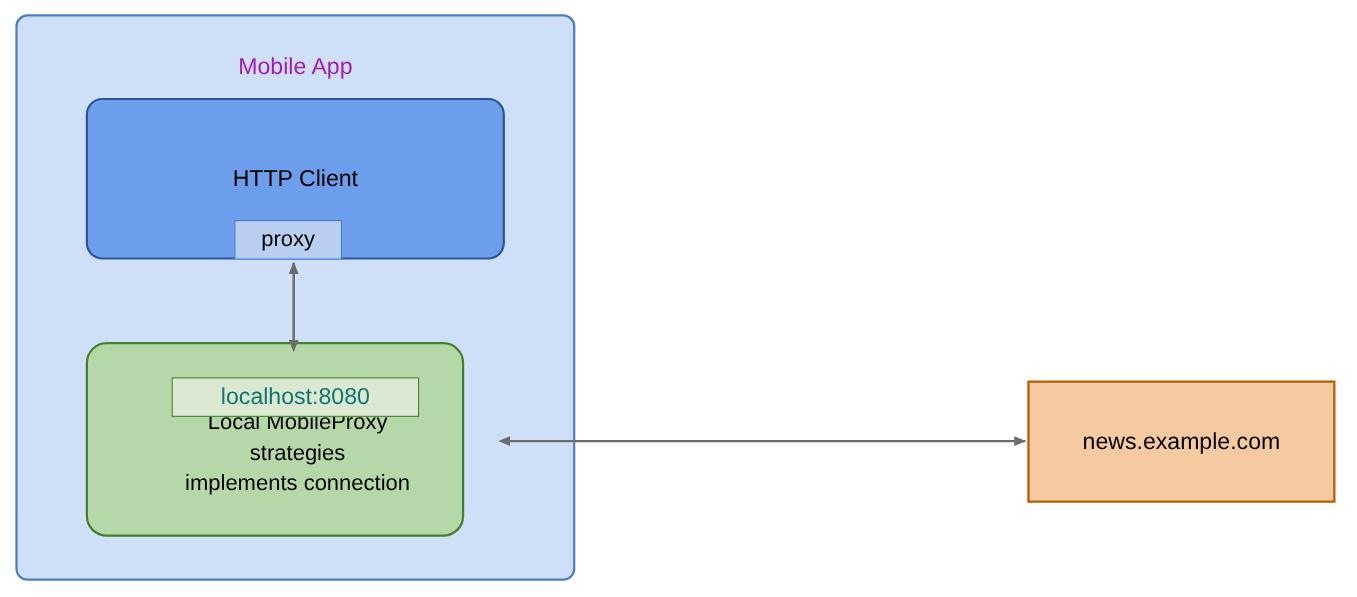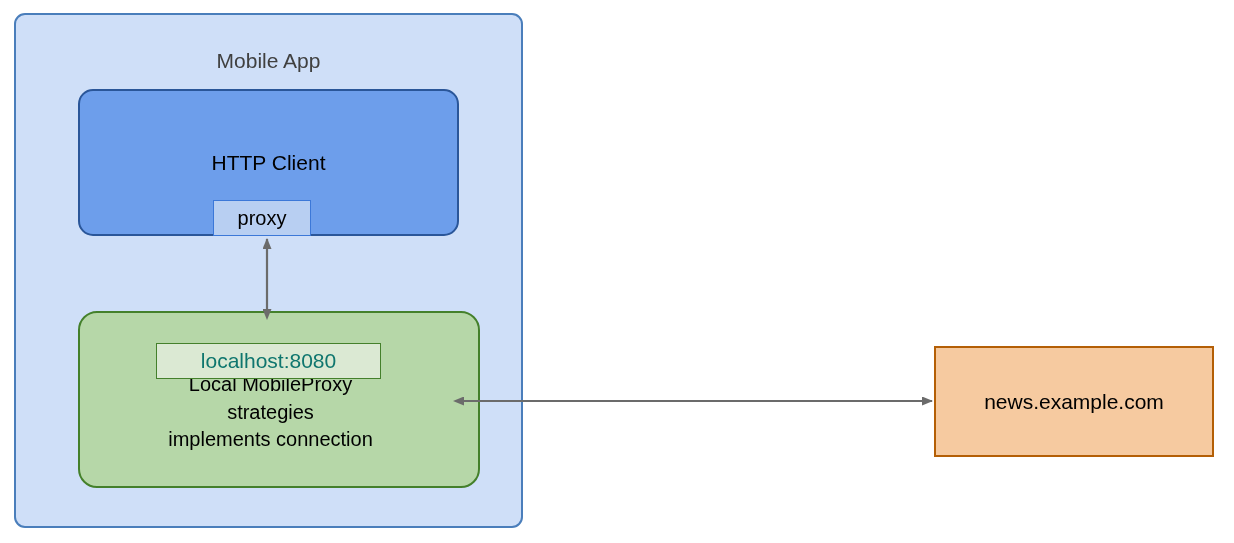--- a/index.html
+++ b/index.html
@@ -31,21 +31,21 @@
     border: 2px solid #4a7ebb;
     border-radius: 11px;
   }
   .mobile-app-title {
     position: absolute;
     left: 0;
     top: 33px;
     width: 100%;
     text-align: center;
     font-size: 21px;
-    color: #404040;
+    color: #a21caf;
     line-height: 1.2;
     white-space: nowrap;
   }
 
   
   .http-client-box {
     position: absolute;
     left: 78px;
     top: 89px;
     width: 381px;
@@ -85,21 +85,21 @@
     font-size: 20px;
     color: #000000;
     white-space: nowrap;
   }
 
   
   .proxy-box {
     position: absolute;
     left: 78px;
     top: 311px;
-    width: 402px;
+    width: 344px;
     height: 177px;
     box-sizing: border-box;
     background: #b6d7a8;
     border: 2px solid #44802b;
     border-radius: 19px;
   }
   .proxy-box-text {
     position: absolute;
     left: 10px;
     top: 58px;

